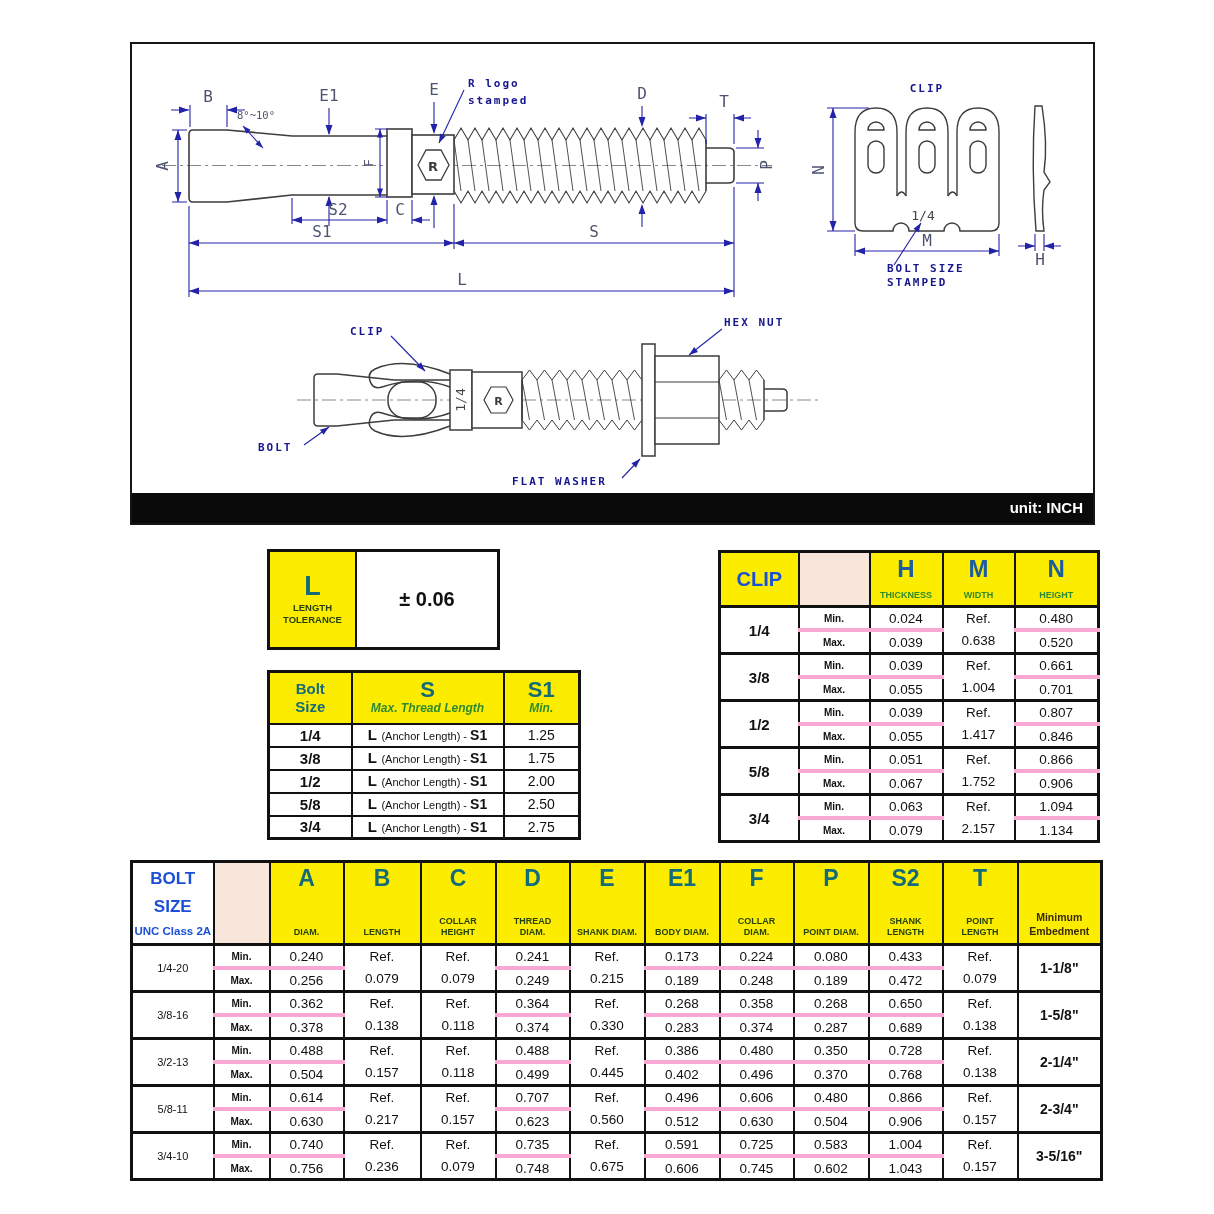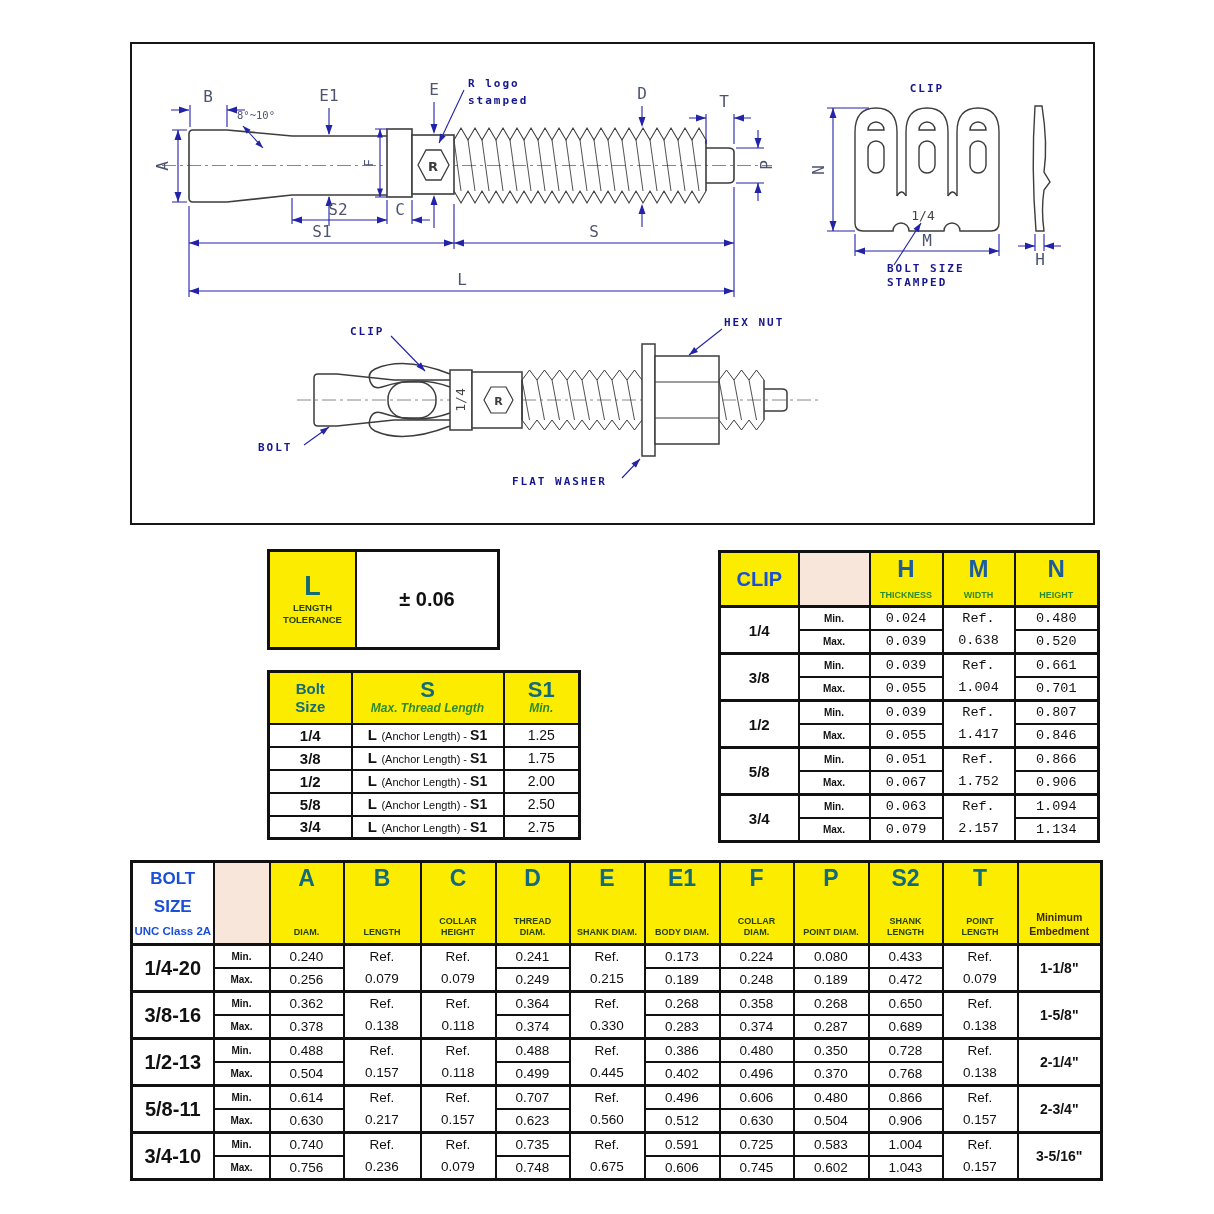--- a/index.html
+++ b/index.html
@@ -6,21 +6,21 @@
   body{width:1214px;height:1214px;position:relative;font-family:"Liberation Sans",sans-serif;color:#111;}
   .panel{position:absolute;left:130px;top:42px;width:965px;height:483px;border:2px solid #161616;background:#fff;box-sizing:border-box;}
   .panel svg{display:block;width:100%;height:449px;}
   .unit-bar{height:30px;background:#0a0a0a;color:#fff;font-weight:bold;font-size:15px;text-align:right;line-height:30px;padding-right:10px;box-sizing:border-box;}
 
   table.t{border-collapse:collapse;table-layout:fixed;position:absolute;background:#fff;border:3px solid #111;}
   table.t td,table.t th{border:2px solid #111;padding:0;text-align:center;vertical-align:middle;overflow:hidden;font-family:"Liberation Sans",sans-serif;}
   .yel{background:#fbec00;}
   .pink{background:#f8e6da;}
   tr.grp td{border-top:3px solid #111;}
-  tr.sub2 td{border-top:1px solid #f9a8d4;}
+  tr.sub2 td{border-top:4px solid #f9a8d4;}
 
   
   .tol{left:267px;top:549px;width:233px;height:101px;}
   .tol .lcell{width:85px;}
   .tol .big-letter{font-size:27px;font-weight:bold;color:#136a78;line-height:1.1;}
   .tol .small-cap{font-size:9.5px;font-weight:bold;color:#26420a;line-height:1.35;}
   .tol .tval{font-size:20px;font-weight:bold;color:#111;}
 
   
   .thr{left:267px;top:670px;width:311px;}
@@ -37,35 +37,35 @@
 
   
   .clp{left:718px;top:550px;width:379px;}
   .clp tr.hdr{height:52px;}
   .clp tr.grp,.clp tr.sub2{height:23.5px;}
   .clp .title{font-size:20px;font-weight:bold;color:#1b4fd8;}
   .clp .hletter{font-size:24px;font-weight:bold;color:#1d5d9e;line-height:1;}
   .clp .hsub{font-size:9px;font-weight:bold;color:#2e8b2e;line-height:1.2;}
   .clp .size{font-size:15px;font-weight:bold;}
   .clp .lab{font-size:10px;font-weight:bold;}
-  .clp .val{font-size:13.5px;font-family:Liberation Mono, monospace;}
+  .clp .val{font-size:13.5px;}
   .clp .ref div{line-height:1.6;font-size:13.5px;}
 
   
   .main{left:130px;top:860px;width:970px;}
   .main tr.hdr{height:80px;}
   .main tr.grp,.main tr.sub2{height:23.5px;}
   .hflex{display:flex;flex-direction:column;justify-content:space-between;height:72px;padding:4px 0;}
   .main .tcell{display:flex;flex-direction:column;justify-content:space-around;height:76px;}
   .main .t1{font-size:17px;font-weight:bold;color:#1b4fd8;line-height:1.15;}
   .main .t2{font-size:11.5px;font-weight:bold;color:#1b4fd8;}
   .main .letter{font-size:23px;font-weight:bold;color:#136a78;line-height:1;}
   .main .sub{font-size:9px;font-weight:bold;color:#26420a;line-height:1.3;width:62px;margin:0 auto;}
   .main .embl{font-size:10.5px;font-weight:bold;color:#3a2a06;line-height:1.4;}
-  .main .size{font-size:20px;font-weight:bold;}
+  .main .size{font-size:11px;font-weight:normal;}
   .main .lab{font-size:10px;font-weight:bold;}
   .main .val{font-size:13.5px;}
   .main .ref div{line-height:1.6;font-size:13.5px;}
   .main .embv{font-size:14px;font-weight:bold;}
 
   
   .dimtxt{font-family:"DejaVu Sans Mono",monospace;font-size:16px;fill:#4e5470;}
   .dimtxt-sm{font-family:"DejaVu Sans Mono",monospace;font-size:13px;fill:#4e5470;}
   .angtxt{font-family:"DejaVu Sans Mono",monospace;font-size:10.5px;fill:#4e5470;}
   .stamp{font-family:"DejaVu Sans Mono",monospace;font-size:11px;font-weight:bold;letter-spacing:2px;fill:#16168e;}
@@ -229,20 +229,21 @@
       <use href="#ah" transform="translate(293,327) rotate(46) scale(0.9)"></use>
       <use href="#ah" transform="translate(557,311) rotate(142) scale(0.9)"></use>
       <use href="#ah" transform="translate(197,383) rotate(-36) scale(0.9)"></use>
       <use href="#ah" transform="translate(508,415) rotate(-46) scale(0.9)"></use>
     </g>
     <text class="stamp" x="218" y="291">CLIP</text>
     <text class="stamp" x="592" y="282">HEX NUT</text>
     <text class="stamp" x="126" y="407">BOLT</text>
     <text class="stamp" x="380" y="441">FLAT WASHER</text>
   </svg>
+  <div class="unit-bar">unit: INCH</div>
 </div>
 
 <table class="t tol">
   <tbody>
       <tr>
     <td class="yel lcell">
       <div class="big-letter">L</div>
       <div class="small-cap">LENGTH</div>
       <div class="small-cap">TOLERANCE</div>
     </td>
@@ -573,21 +574,21 @@
         <td class="lab">Max.</td>
     <td class="val">0.378</td>
     <td class="val">0.374</td>
     <td class="val">0.283</td>
     <td class="val">0.374</td>
     <td class="val">0.287</td>
     <td class="val">0.689</td>
       </tr>
 
   <tr class="grp">
-        <td class="size" rowspan="2">1/2-13</td>
+        <td class="size" rowspan="2">3/2-13</td>
     <td class="lab">Min.</td>
     <td class="val">0.488</td>
     <td class="val ref" rowspan="2">
           <div>Ref.</div>
           <div>0.157</div>
         </td>
     <td class="val ref" rowspan="2">
           <div>Ref.</div>
           <div>0.118</div>
         </td>

